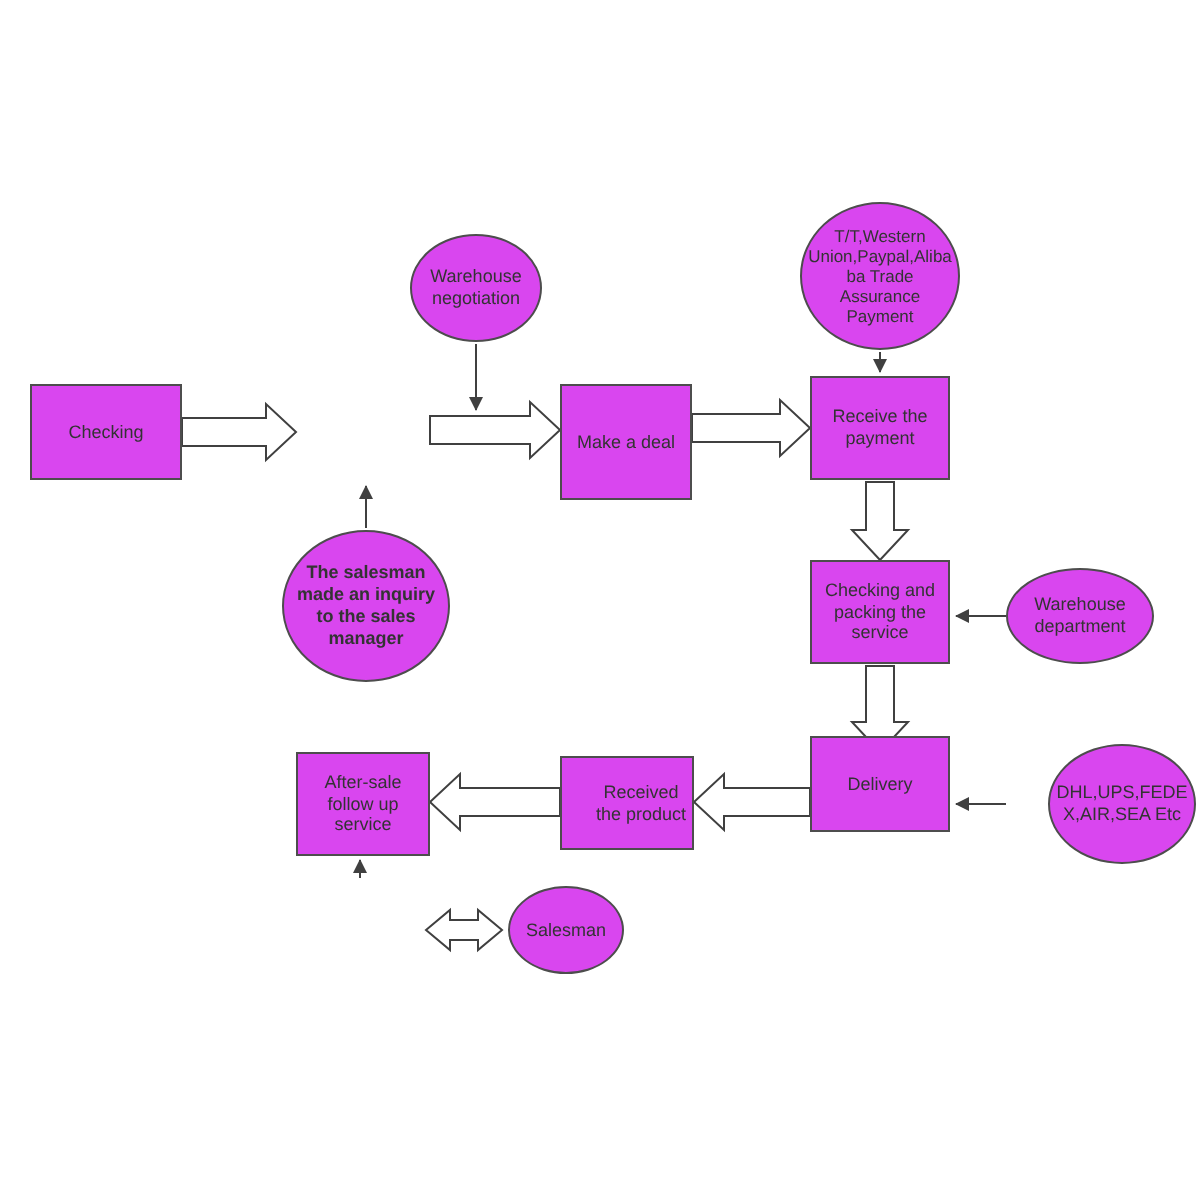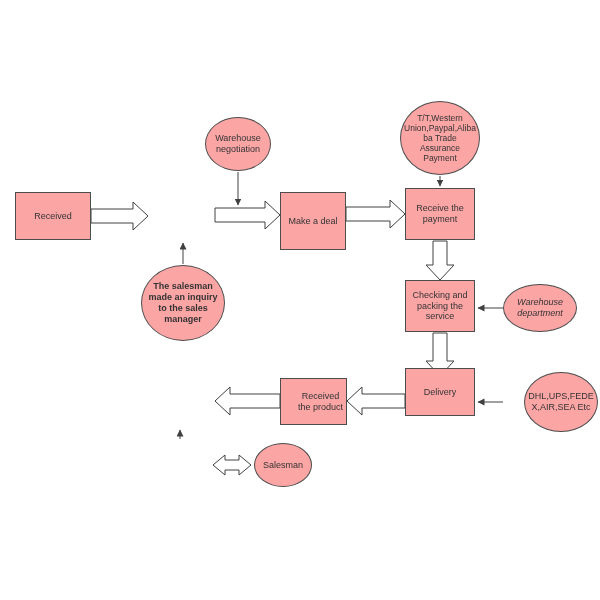--- a/index.html
+++ b/index.html
@@ -4,21 +4,21 @@
 <style>
   html,body { margin:0; padding:0; background:#ffffff; }
   #canvas {
     position:relative; width:600px; height:600px; background:#ffffff;
     font-family:"Liberation Sans", sans-serif; color:#333333;
     overflow:hidden;
   }
   #arrow-layer { position:absolute; left:0; top:0; width:600px; height:600px; }
   .node {
     position:absolute; box-sizing:border-box;
-    background:#fca5a5; border:1px solid #4d4d4d;
+    background:#d946ef; border:1px solid #4d4d4d;
     display:flex; align-items:center; justify-content:center;
     text-align:center; font-size:9px; line-height:1.2; padding:2px;
   }
   .ellipse { border-radius:50%; }
   .node span { display:block; overflow-wrap:anywhere; }
 </style>
 </head>
 <body>
 
 <div id="canvas">
@@ -41,21 +41,21 @@
 
     <line x1="238" y1="172" x2="238" y2="205" stroke="#404040" stroke-width="1" marker-end="url(#ah)"></line>
     <line x1="440" y1="176" x2="440" y2="186" stroke="#404040" stroke-width="1" marker-end="url(#ah)"></line>
     <line x1="183" y1="264" x2="183" y2="243" stroke="#404040" stroke-width="1" marker-end="url(#ah)"></line>
     <line x1="503" y1="308" x2="478" y2="308" stroke="#404040" stroke-width="1" marker-end="url(#ah)"></line>
     <line x1="503" y1="402" x2="478" y2="402" stroke="#404040" stroke-width="1" marker-end="url(#ah)"></line>
     <line x1="180" y1="439" x2="180" y2="430" stroke="#404040" stroke-width="1" marker-end="url(#ah)"></line>
   </svg>
 
   <div class="node" style="left:15px; top:192px; width:76px; height:48px;">
-    <span>Received</span>
+    <span>Checking</span>
   </div>
 
 
   <div class="node" style="left:280px; top:192px; width:66px; height:58px;">
     <span>Make a deal</span>
   </div>
 
   <div class="node" style="left:405px; top:188px; width:70px; height:52px;">
     <span>Receive the payment</span>
   </div>
@@ -65,34 +65,37 @@
   </div>
 
   <div class="node" style="left:405px; top:368px; width:70px; height:48px;">
     <span>Delivery</span>
   </div>
 
   <div class="node" style="left:280px; top:378px; width:67px; height:47px;padding-left:16px;">
     <span>Received the product</span>
   </div>
 
+  <div class="node" style="left:148px; top:376px; width:67px; height:52px;">
+    <span>After-sale follow up service</span>
+  </div>
 
   <div class="node ellipse" style="left:205px; top:117px; width:66px; height:54px;">
     <span>Warehouse negotiation</span>
   </div>
 
   <div class="node ellipse" style="left:400px; top:101px; width:80px; height:74px; font-size:8.5px;">
     <span>T/T,Western Union,Paypal,Alibaba Trade Assurance Payment</span>
   </div>
 
   <div class="node ellipse" style="left:141px; top:265px; width:84px; height:76px;font-weight:bold;">
     <span>The salesman made an inquiry to the sales manager</span>
   </div>
 
-  <div class="node ellipse" style="left:503px; top:284px; width:74px; height:48px;font-style:italic;">
+  <div class="node ellipse" style="left:503px; top:284px; width:74px; height:48px;">
     <span>Warehouse department</span>
   </div>
 
   <div class="node ellipse" style="left:524px; top:372px; width:74px; height:60px;">
     <span>DHL,UPS,FEDEX,AIR,SEA Etc</span>
   </div>
 
 
   <div class="node ellipse" style="left:254px; top:443px; width:58px; height:44px;">
     <span>Salesman</span>

